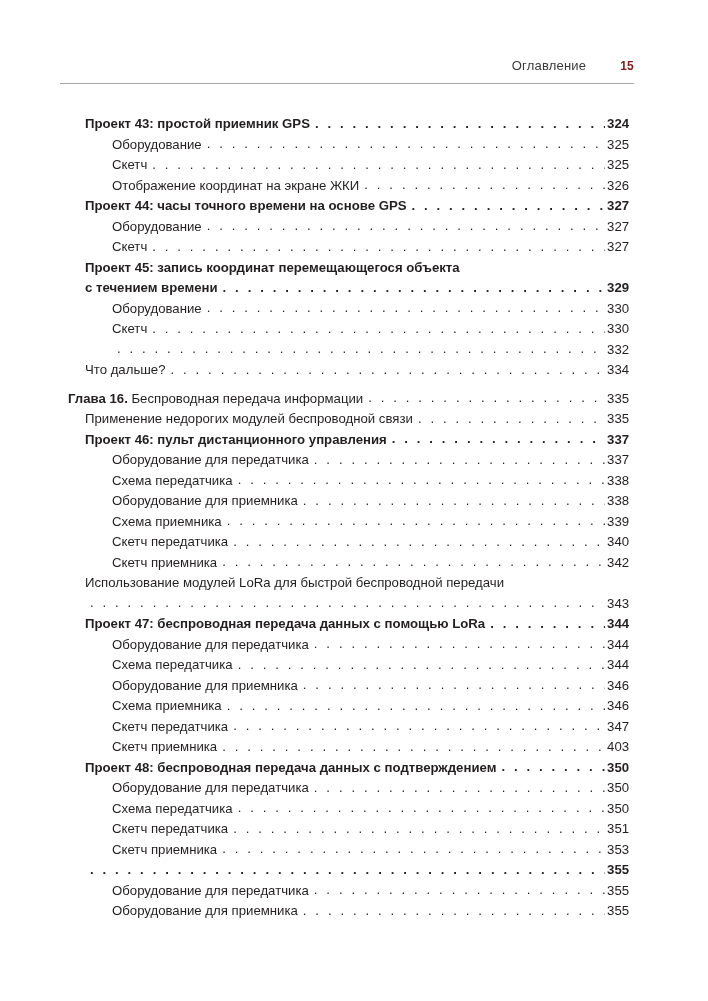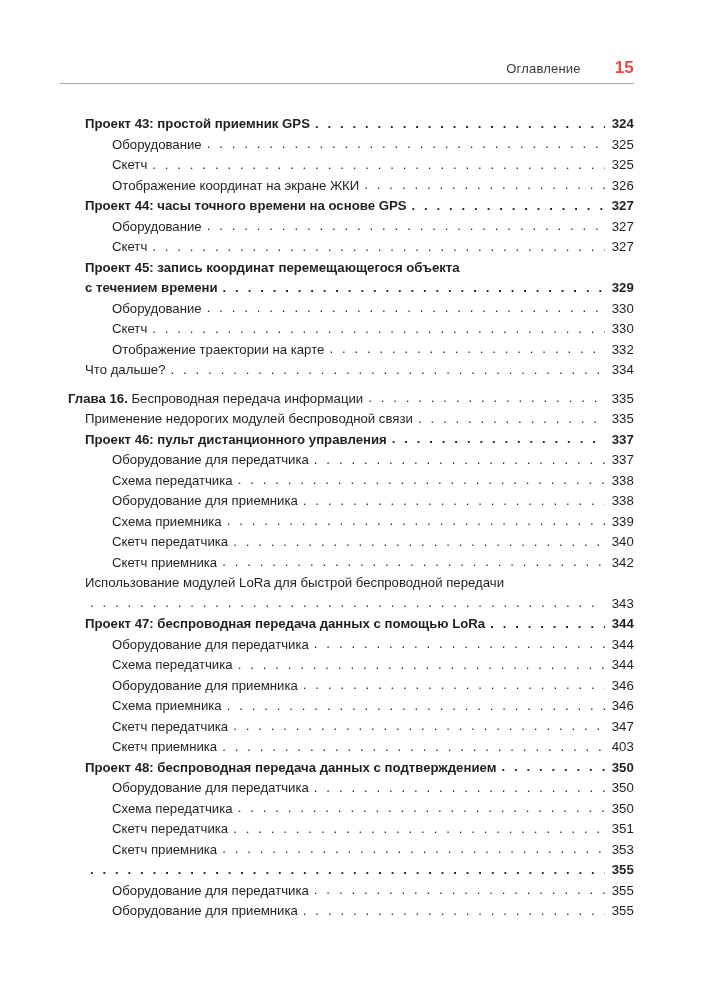--- a/index.html
+++ b/index.html
@@ -37,23 +37,23 @@
     justify-content: flex-end;
   }
   .rh-title {
     font-size: 13px;
     color: #3a3a3c;
     letter-spacing: 0.2px;
     margin-right: 34px;
     white-space: nowrap;
   }
   .rh-folio {
-    font-size: 17px;
+    font-size: 12px;
     font-weight: bold;
-    color: #ef4444;
+    color: #7f1d1d;
     letter-spacing: 0.2px;
     white-space: nowrap;
   }
   .head-rule {
     position: absolute;
     left: 60px;
     top: 83px;
     width: 574px;
     height: 1px;
     background: #a7a9ac;
@@ -90,21 +90,21 @@
     margin: 0 2px 0 5px;
     color: #231f20;
     letter-spacing: 2.6px;
     font-size: 13.2px;
     position: relative;
     top: -0.5px;
   }
 
   .folio {
     flex: 0 0 auto;
-    text-align: right;
+    text-align: left;
     min-width: 27px;
     white-space: nowrap;
     letter-spacing: 0.1px;
   }
 
   
   .lvl-chapter { padding-left: 8px; }
   .lvl-1       { padding-left: 25px; }
   .lvl-2       { padding-left: 52px; }
 
@@ -187,21 +187,20 @@
         <span class="entry-title">Оборудование</span>
         <span class="leader">. . . . . . . . . . . . . . . . . . . . . . . . . . . . . . . . . . . . . . . . . . . . . . . . . . . . . . . . . . . . . . . . . . . . . . . . . . . . . . . . . . . . . . . . . . . . . . . . . . . . . . . . . . . . . . . . . . . . . . . . . . . . . . . . . . . . . . . . . . . . </span>
         <span class="folio">330</span>
       </div>
       <div class="entry lvl-2 normal">
         <span class="entry-title">Скетч</span>
         <span class="leader">. . . . . . . . . . . . . . . . . . . . . . . . . . . . . . . . . . . . . . . . . . . . . . . . . . . . . . . . . . . . . . . . . . . . . . . . . . . . . . . . . . . . . . . . . . . . . . . . . . . . . . . . . . . . . . . . . . . . . . . . . . . . . . . . . . . . . . . . . . . . </span>
         <span class="folio">330</span>
       </div>
       <div class="entry lvl-2 normal">
-        <span class="entry-title">Отображение траектории на карте</span>
         <span class="leader">. . . . . . . . . . . . . . . . . . . . . . . . . . . . . . . . . . . . . . . . . . . . . . . . . . . . . . . . . . . . . . . . . . . . . . . . . . . . . . . . . . . . . . . . . . . . . . . . . . . . . . . . . . . . . . . . . . . . . . . . . . . . . . . . . . . . . . . . . . . . </span>
         <span class="folio">332</span>
       </div>
       <div class="entry lvl-1 normal">
         <span class="entry-title">Что дальше?</span>
         <span class="leader">. . . . . . . . . . . . . . . . . . . . . . . . . . . . . . . . . . . . . . . . . . . . . . . . . . . . . . . . . . . . . . . . . . . . . . . . . . . . . . . . . . . . . . . . . . . . . . . . . . . . . . . . . . . . . . . . . . . . . . . . . . . . . . . . . . . . . . . . . . . . </span>
         <span class="folio">334</span>
       </div>
       <div class="entry lvl-chapter normal gap-before">
         <span class="entry-title"><span class="chap-label">Глава 16.</span><span class="chap-rest"> Беспроводная передача информации</span></span>

